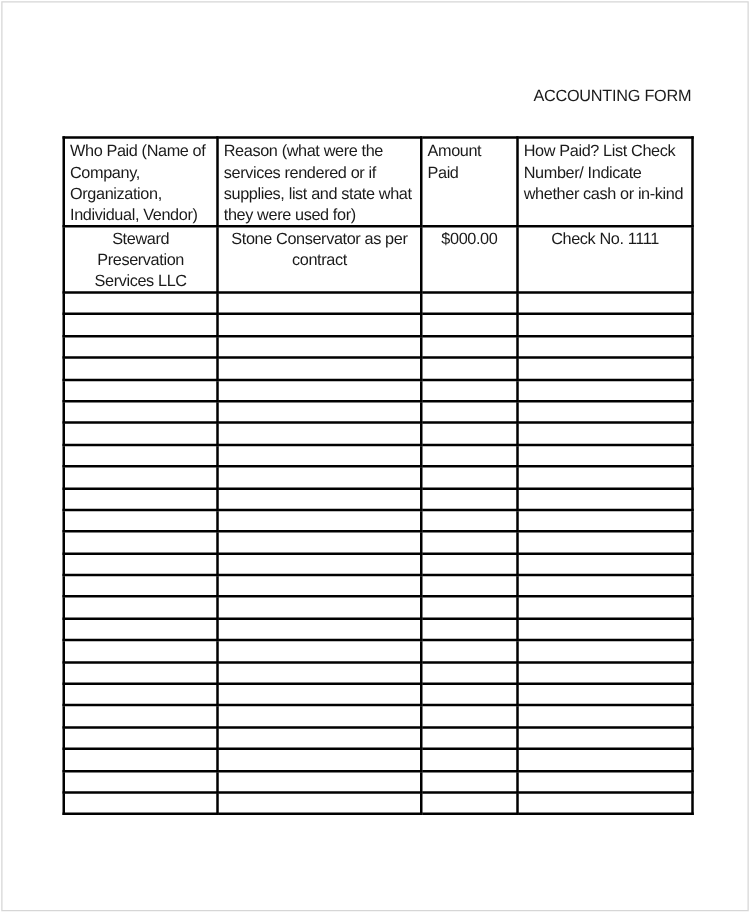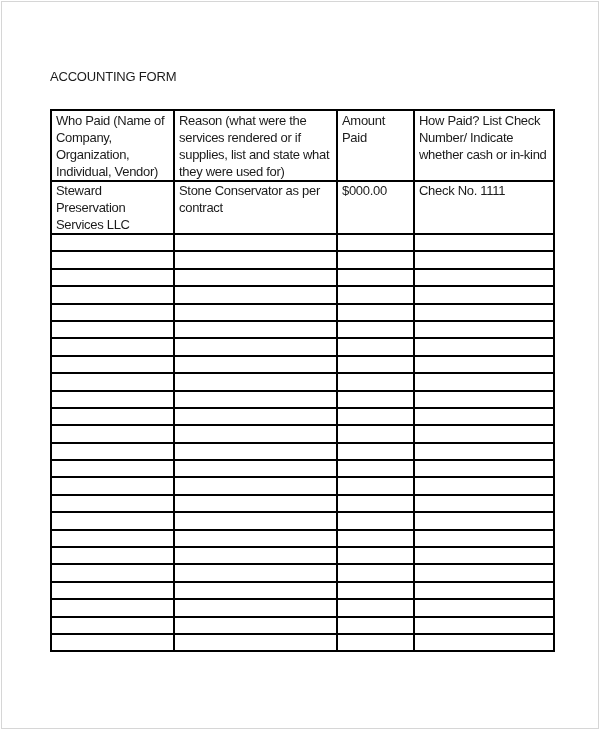--- a/index.html
+++ b/index.html
@@ -18,21 +18,21 @@
     width: 596px;
     height: 726px;
     background: #ffffff;
     border: 1px solid #d6d6d6;
   }
   .title {
     position: absolute;
     left: 48px;
     top: 66px;
     width: 503px;
-    text-align: left;
+    text-align: right;
     font-size: 13px;
     line-height: 18px;
     color: #1b1b1b;
     letter-spacing: -0.2px;
     white-space: nowrap;
   }
   table.acct {
     position: absolute;
     left: 48px;
     top: 107px;
@@ -62,20 +62,21 @@
     height: 67px;
     padding-top: 1px;
     margin-top: 42px;
   }
   tr.sample-row td {
     height: 13px;
     line-height: 15px;
   }
   tr.example-row td {
     height: 32px;
+    text-align: center;
   }
   tr.empty-row td {
     height: 15.4px;
   }
 </style>
 </head>
 <body>
 
 <div class="page">
 

